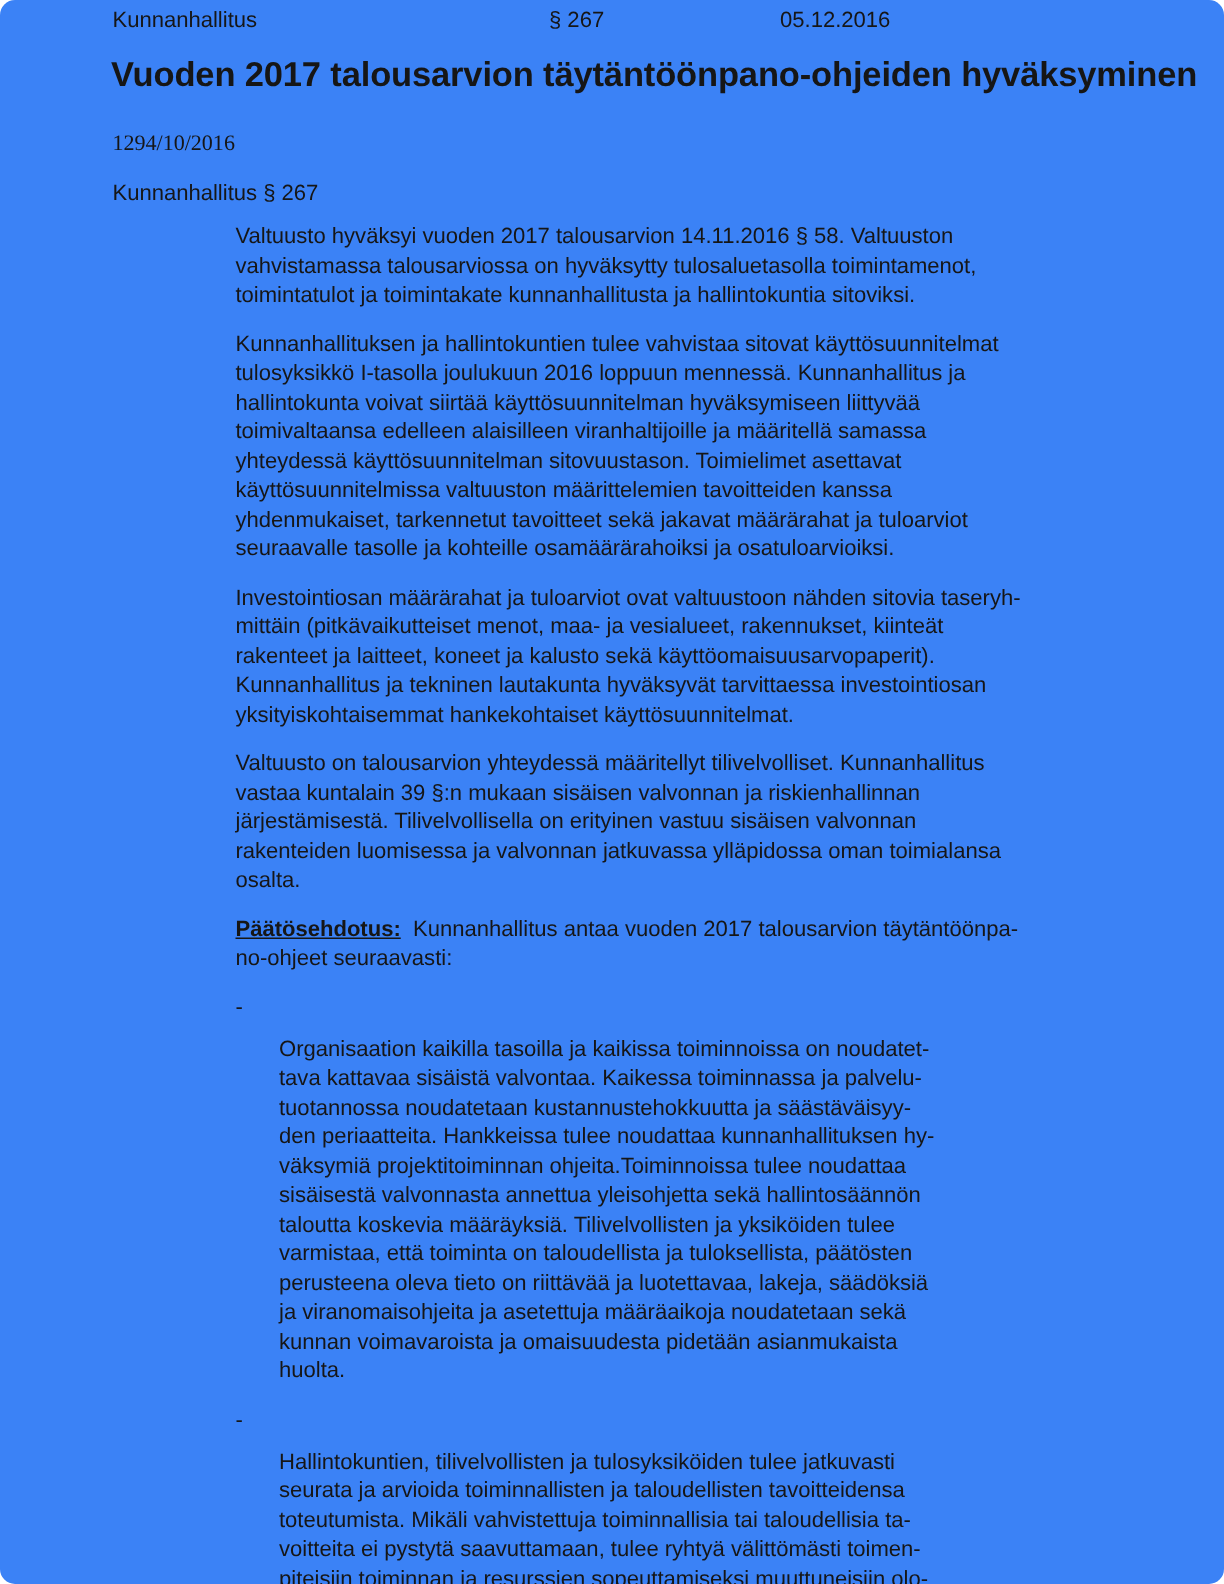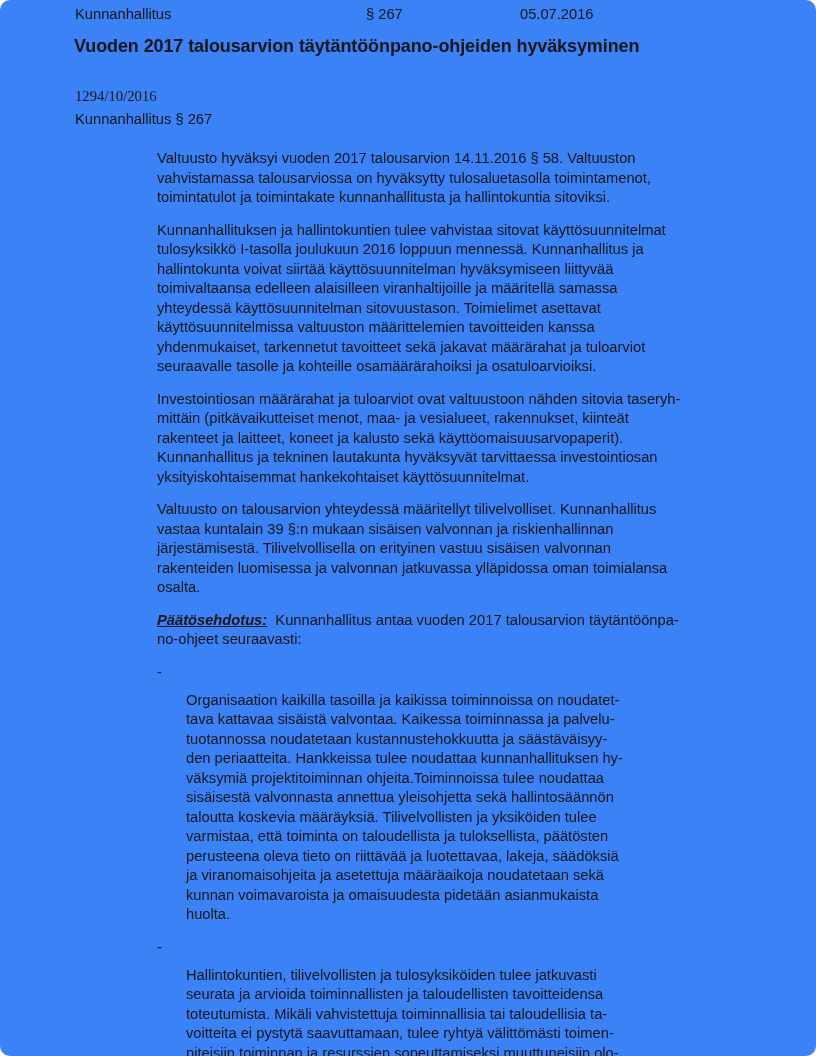--- a/index.html
+++ b/index.html
@@ -12,48 +12,48 @@
     font-family: "Liberation Sans", "DejaVu Sans", sans-serif;
     font-size: 14.7px;
     overflow: hidden;
     border-radius: 10px;
   }
   .header-org      { position: absolute; left: 75px;  top: 6px; }
   .header-section  { position: absolute; left: 330px; top: 6px; margin-left: 36px; }
   .header-date     { position: absolute; left: 520px; top: 6px; }
   .page-title {
     position: absolute; left: 74px; top: 36px;
-    font-size: 18px; font-weight: bold; letter-spacing: -0.1px;
+    font-size: 23px; font-weight: bold; letter-spacing: -0.1px;
     white-space: nowrap;
   }
   .case-number     { position: absolute; left: 75px; top: 88px; font-family: Liberation Serif, serif; }
-  .section-ref     { position: absolute; left: 75px; top: 111px; text-align: center; }
+  .section-ref     { position: absolute; left: 75px; top: 121px; text-align: center; }
 
   .body-col { position: absolute; left: 157px; top: 149px; width: 630px; }
   .body-col p {
     margin: 0 0 13px 0;
     white-space: pre;
     line-height: 19.5px;
   }
   .decision-intro { margin-bottom: 0; }
-  .decision-label { font-weight: bold; text-decoration: underline; font-style: italic; }
+  .decision-label { font-weight: bold; text-decoration: underline; }
 
   .bullet { display: flex; margin: 0 0 13px 0; line-height: 19.5px; }
   .bullet:last-child { margin-bottom: 0; }
   .bullet-marker { flex: 0 0 29px; white-space: pre; }
   .bullet-text { white-space: pre; margin-top: 28px; }
 </style>
 </head>
 <body>
 
 <div class="doc">
 
   <span class="header-org">Kunnanhallitus</span>
   <span class="header-section">§ 267</span>
-  <span class="header-date">05.07.2016</span>
+  <span class="header-date">05.12.2016</span>
 
   <div class="page-title">Vuoden 2017 talousarvion täytäntöönpano-ohjeiden hyväksyminen</div>
 
   <div class="case-number">1294/10/2016</div>
   <div class="section-ref">Kunnanhallitus § 267</div>
 
   <div class="body-col">
     <p class="para">Valtuusto hyväksyi vuoden 2017 talousarvion 14.11.2016 § 58. Valtuuston
 vahvistamassa talousarviossa on hyväksytty tulosaluetasolla toimintamenot,
 toimintatulot ja toimintakate kunnanhallitusta ja hallintokuntia sitoviksi.</p>

